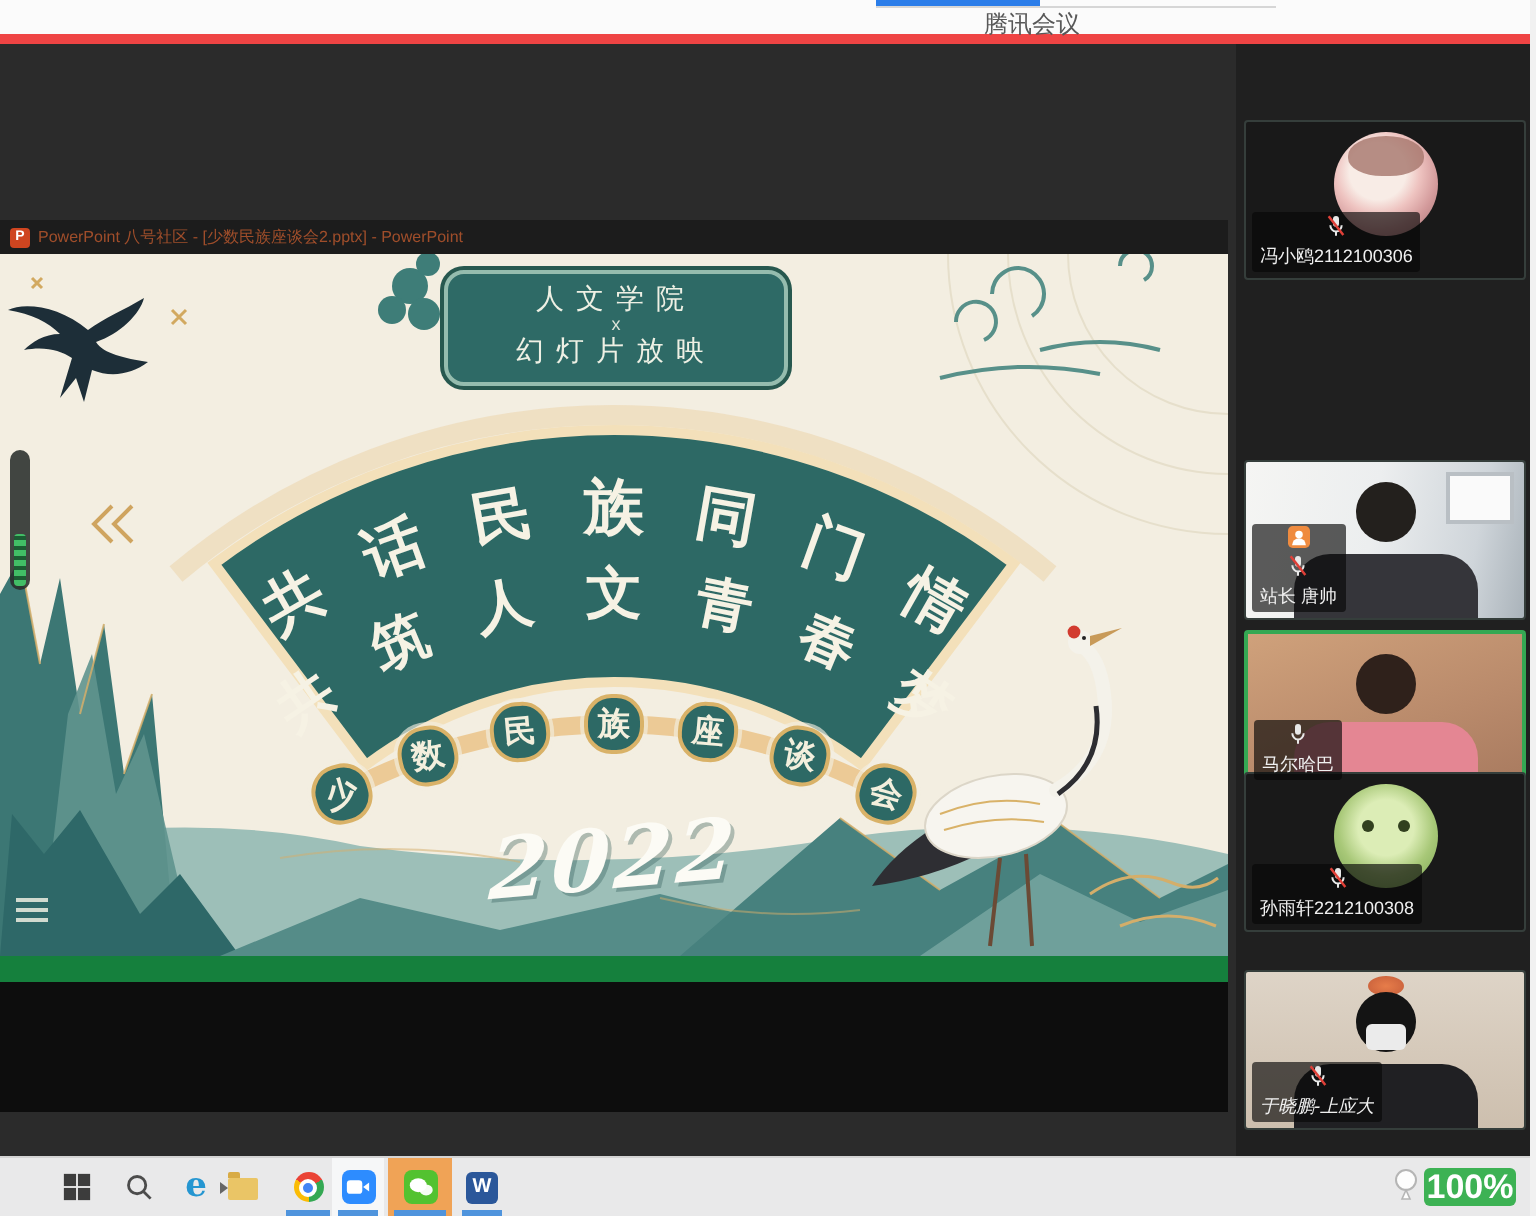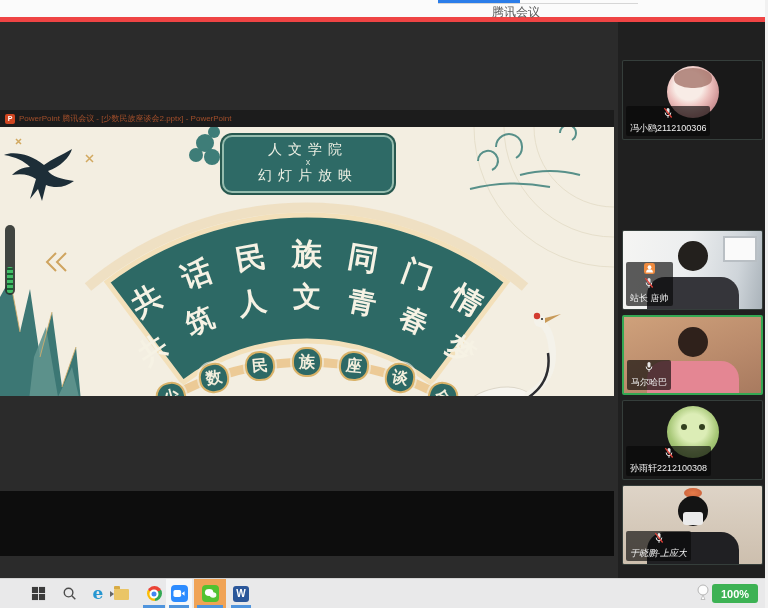--- a/index.html
+++ b/index.html
@@ -14,21 +14,21 @@
 
   
   .meeting-window{position:absolute;left:0;top:22px;width:768px;height:556px;background:#262626;}
   .main-stage{position:absolute;left:0;top:0;width:618px;height:556px;background:#2b2b2b;}
   .stage-bottom{position:absolute;left:0;top:469px;width:614px;height:65px;background:#0d0d0d;}
 
   .ppt-titlebar{position:absolute;left:0;top:88px;width:614px;height:17px;background:#1c1c1c;display:flex;align-items:center;gap:4px;padding-left:5px;box-sizing:border-box;}
   .ppt-icon{width:10px;height:10px;background:#cf4520;border-radius:2px;color:#fff;font-size:7px;font-weight:bold;display:flex;align-items:center;justify-content:center;flex:0 0 auto;}
   .ppt-title{font-size:8px;color:#c05a2e;opacity:.8;white-space:nowrap;}
 
-  .slide{position:absolute;left:0;top:105px;width:614px;height:269px;background:#15803d;overflow:hidden;}
+  .slide{position:absolute;left:0;top:105px;width:614px;height:429px;background:#15803d;overflow:hidden;}
   .slide svg{position:absolute;left:0;top:0;}
 
   .plaque{position:absolute;left:222px;top:8px;width:172px;height:58px;background:#2e6a66;border:2px solid #95bcae;border-radius:10px;box-shadow:0 0 0 2px #27584f;color:#eef0e4;text-align:center;box-sizing:border-box;padding-top:4px;z-index:4;}
   .plaque .l{font-size:14px;letter-spacing:6px;line-height:17px;}
   .plaque .m{font-size:9px;line-height:9px;opacity:.92;}
 
   .arc-line{position:absolute;left:0;top:0;width:614px;height:351px;pointer-events:none;z-index:3;}
   .arc-line span{position:absolute;font-family:"DejaVu Serif","Liberation Serif",serif;font-weight:bold;color:#f6f2e4;}
   .l1 span{font-size:30px;}
   .l2 span{font-size:28px;}
@@ -104,39 +104,39 @@
   .tb-item.has-caret .caret{position:absolute;right:-2px;top:12px;width:0;height:0;border-top:3px solid transparent;border-bottom:3px solid transparent;border-left:4px solid #666;}
   .ie-e{color:#2596d1;font-size:17px;font-weight:bold;font-family:"DejaVu Serif","Liberation Serif",serif;line-height:1;}
   .folder-ic{position:relative;width:15px;height:11px;background:#eac566;border-radius:1px;margin-top:2px;}
   .folder-ic::before{content:"";position:absolute;left:0;top:-3px;width:6px;height:3px;background:#d8ab45;border-radius:1px 1px 0 0;}
   .chrome-ic{position:relative;width:15px;height:15px;border-radius:50%;background:conic-gradient(from -60deg,#ea4335 0 120deg,#34a853 120deg 240deg,#fbbc05 240deg 360deg);}
   .chrome-ic::after{content:"";position:absolute;left:50%;top:50%;transform:translate(-50%,-50%);width:5px;height:5px;border-radius:50%;background:#4285f4;border:2px solid #fff;}
   .meet-ic{width:17px;height:17px;border-radius:4px;background:#2d8cff;display:flex;align-items:center;justify-content:center;}
   .wx-ic{width:17px;height:17px;border-radius:4px;background:#53c230;display:flex;align-items:center;justify-content:center;}
   .word-ic{width:16px;height:16px;border-radius:3px;background:#2b579a;color:#fff;font-size:10px;font-weight:bold;display:flex;align-items:center;justify-content:center;}
   .tray-balloon{position:absolute;right:58px;top:5px;line-height:0;}
-  .battery{position:absolute;right:10px;top:5px;width:46px;height:19px;background:#3db254;border-radius:3px;color:#fff;font-size:11px;font-weight:bold;display:flex;align-items:center;justify-content:center;}
+  .battery{position:absolute;right:10px;top:5px;width:46px;height:19px;background:#3db254;border-radius:3px;color:#fff;font-size:17px;font-weight:bold;display:flex;align-items:center;justify-content:center;}
 </style>
 </head>
 <body>
 
 <div class="screen">
 
   <div class="top-strip">
     <div class="progress-track"></div>
     <div class="progress-line"></div>
     <span class="page-title">腾讯会议</span>
   </div>
 
   <div class="meeting-window">
     <div class="main-stage">
 
       <div class="ppt-titlebar">
         <span class="ppt-icon">P</span>
-        <span class="ppt-title">PowerPoint 腾讯会议 - [少数民族座谈会2.pptx] - PowerPoint</span>
+        <span class="ppt-title">PowerPoint 八号社区 - [少数民族座谈会2.pptx] - PowerPoint</span>
       </div>
 
       <div class="slide">
         <svg width="614" height="351" viewBox="0 0 614 351">
           <rect width="614" height="351" fill="#f3eee1"></rect>
           <g stroke="#e6dfcb" fill="none" stroke-width="1">
             <circle cx="614" cy="0" r="80"></circle>
               <circle cx="614" cy="0" r="110"></circle>
               <circle cx="614" cy="0" r="140"></circle>
           </g>
@@ -303,21 +303,21 @@
               </svg></span>
             <span style="line-height:0"><svg width="10" height="12" viewBox="0 0 12 14">
                 <rect x="4.2" y="1" width="3.6" height="6.5" rx="1.8" fill="#e8e8e8"></rect>
                 <path d="M2.6,6.5a3.4,3.8 0 0 0 6.8,0" stroke="#e8e8e8" stroke-width="1.2" fill="none"></path>
                 <line x1="6" y1="10.6" x2="6" y2="12.8" stroke="#e8e8e8" stroke-width="1.2"></line>
                 <line x1="1.6" y1="1.2" x2="10.4" y2="12.4" stroke="#e04038" stroke-width="1.5"></line>
               </svg></span>
             <span class="nm">站长 唐帅</span>
           </div>
         </div>
-        <div class="tile" style="top: 378px;">
+        <div class="tile" style="top: 364px;">
           <div class="avatar a-frog"></div>
           <div class="tile-label">
             <span style="line-height:0"><svg width="10" height="12" viewBox="0 0 12 14">
                 <rect x="4.2" y="1" width="3.6" height="6.5" rx="1.8" fill="#e8e8e8"></rect>
                 <path d="M2.6,6.5a3.4,3.8 0 0 0 6.8,0" stroke="#e8e8e8" stroke-width="1.2" fill="none"></path>
                 <line x1="6" y1="10.6" x2="6" y2="12.8" stroke="#e8e8e8" stroke-width="1.2"></line>
                 <line x1="1.6" y1="1.2" x2="10.4" y2="12.4" stroke="#e04038" stroke-width="1.5"></line>
               </svg></span>
             <span class="nm">孙雨轩2212100308</span>
           </div>

